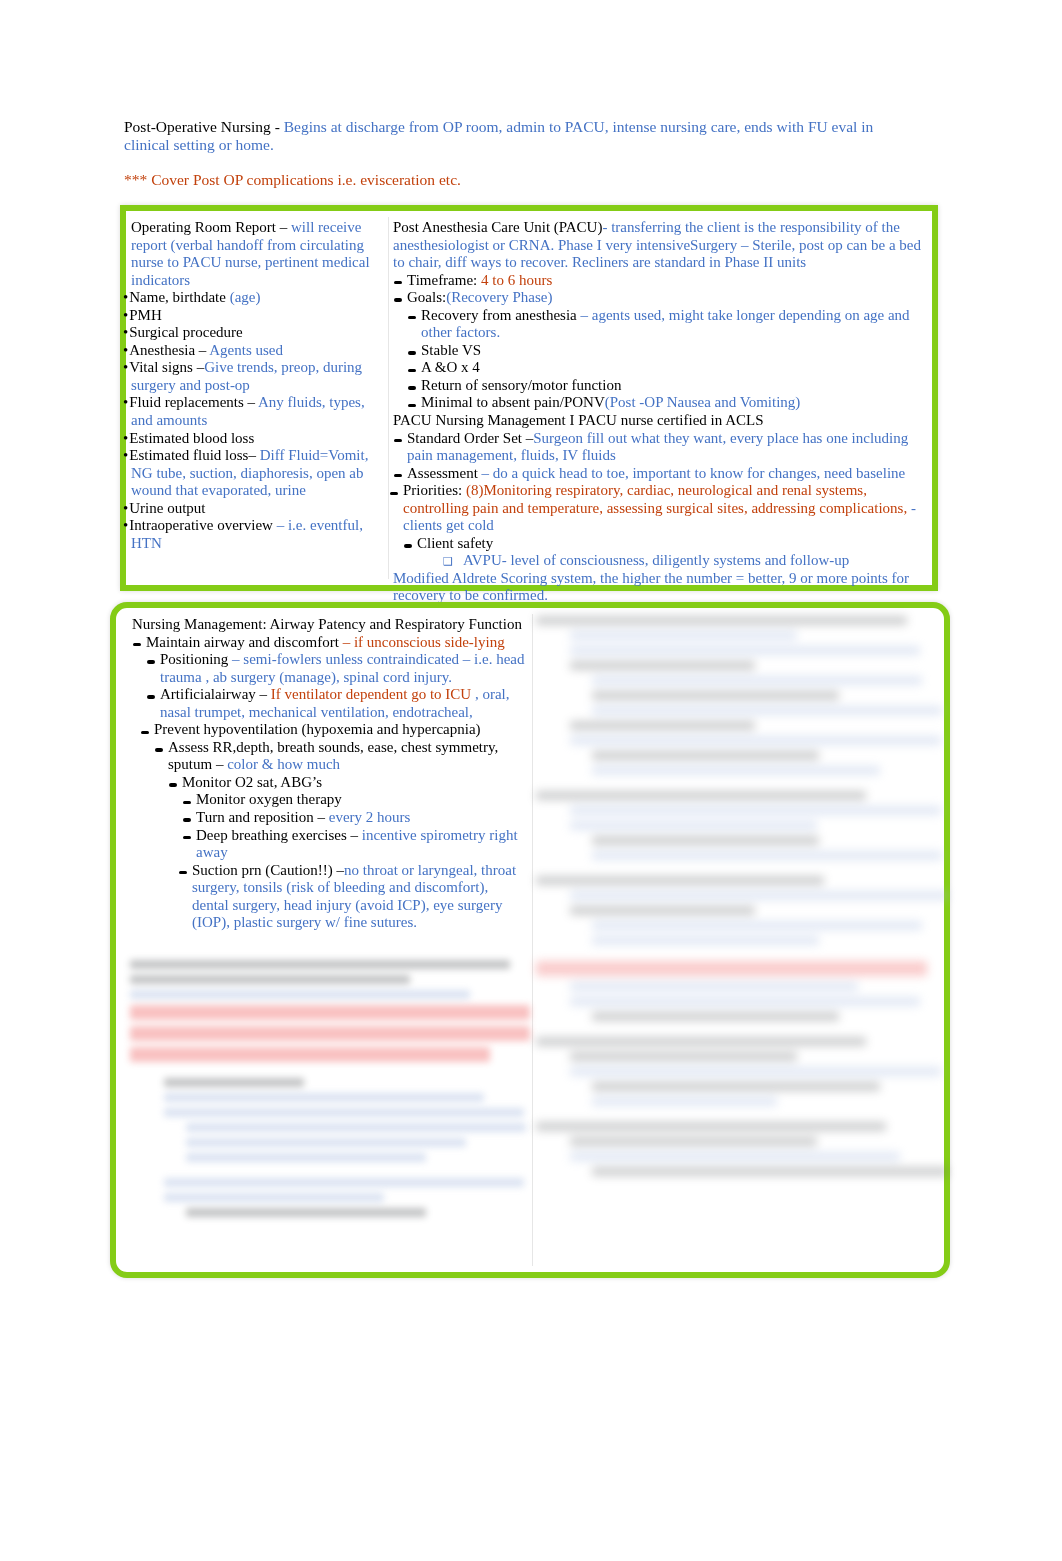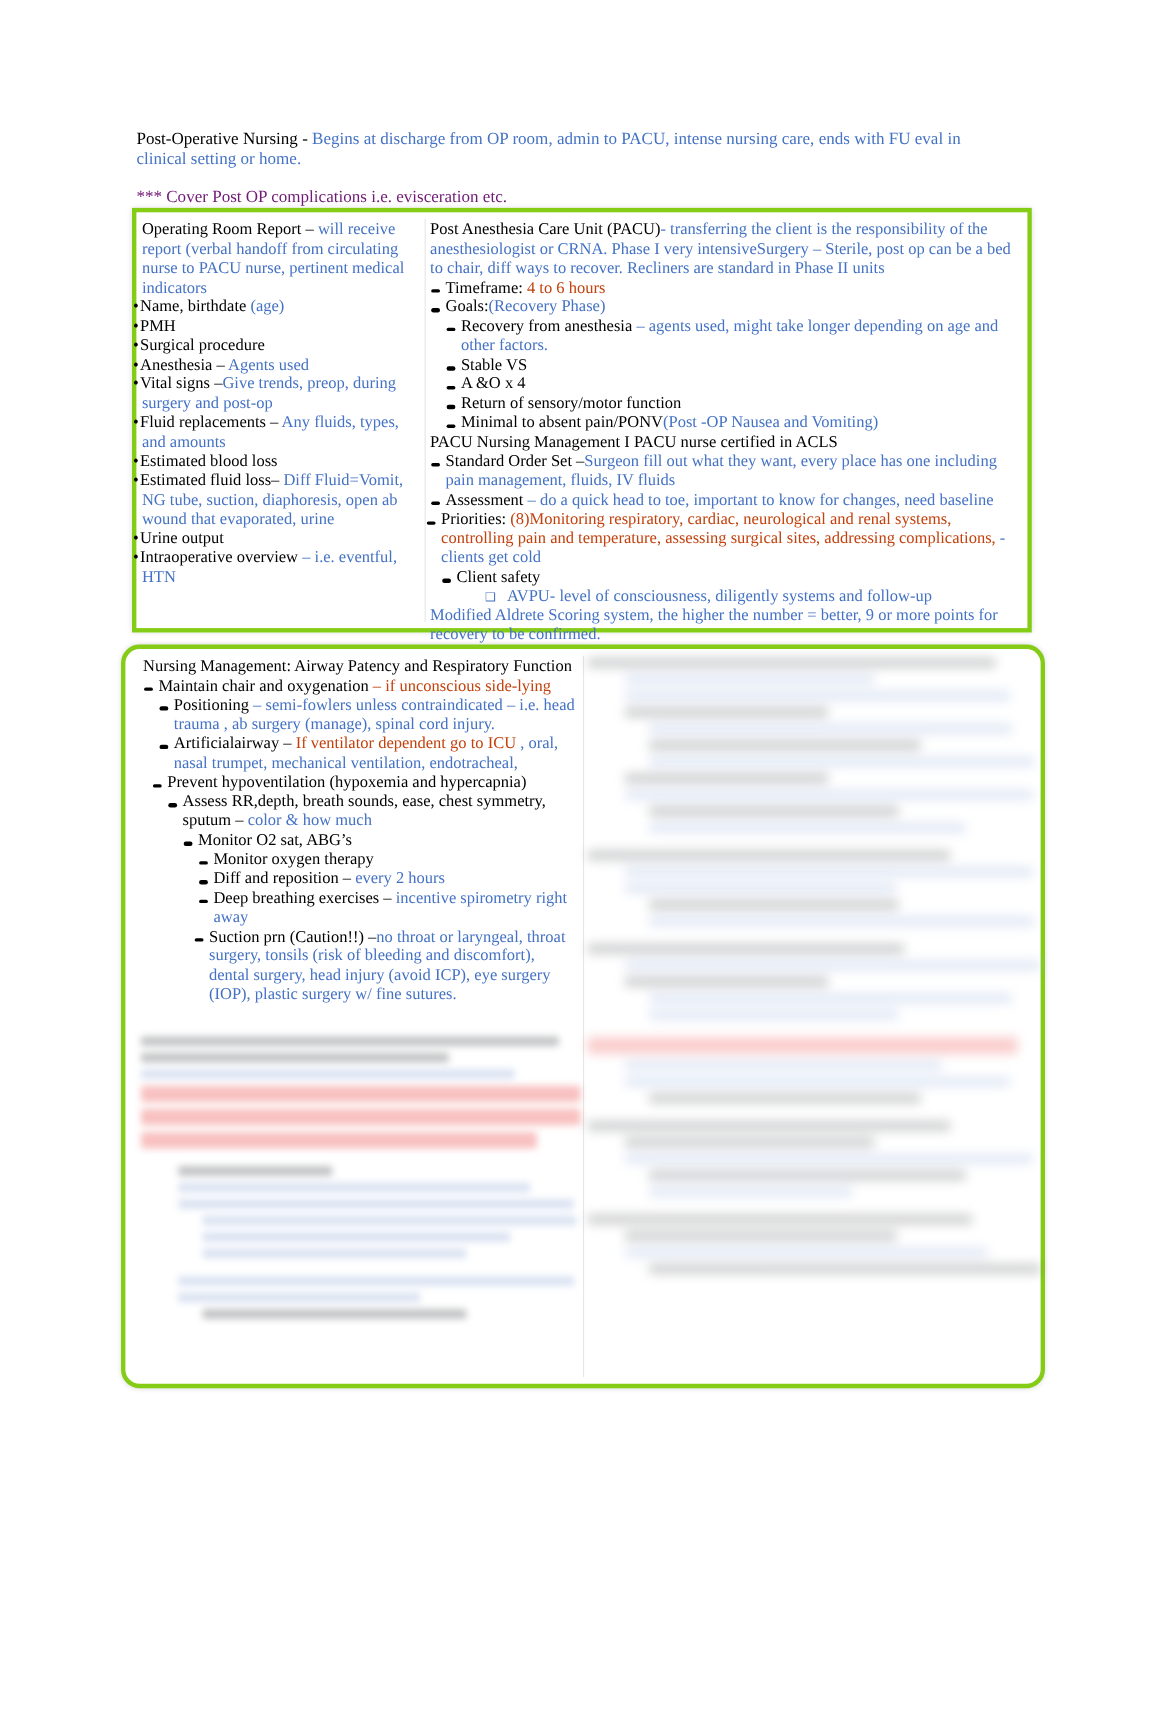--- a/index.html
+++ b/index.html
@@ -29,31 +29,32 @@
     top: 118px;
     width: 795px;
     font-size: 15.5px;
     line-height: 1.18;
   }
   .intro .lead { font-weight: 400; color: #000; }
   .blue { color: #4472c4; }
   .red  { color: #c2410c; }
   .intro .stars {
     margin-top: 16px;
-    color: #701a75;
+    color: #c2410c;
     font-size: 15.5px;
   }
 
   
   .box {
     position: absolute;
     box-sizing: border-box;
     background: #ffffff;
-    border: 4px solid #84cc16;
+    border: 6px solid #84cc16;
     box-shadow: 0 0 5px rgba(0,0,0,0.14);
+    margin-top: 16px;
   }
   #box-top {
     left: 120px;
     top: 189px;
     width: 818px;
     height: 386px;
   }
   #box-bottom {
     left: 110px;
     top: 586px;
@@ -235,36 +236,36 @@
       <div class="blue">Modified Aldrete Scoring system, the higher the number = better, 9 or more points for recovery to be confirmed.</div>
     </div>
   </div>
 
   <div class="box" id="box-bottom">
     <div class="divider" style="left:416px;"></div>
 
     <div class="col-left tb" id="nm-col">
       <div>Nursing Management: Airway Patency and Respiratory Function</div>
       <ul class="lvl ind1">
-        <li><span>Maintain chair and oxygenation </span><span class="red">– if unconscious side-lying</span>
+        <li><span>Maintain airway and discomfort </span><span class="red">– if unconscious side-lying</span>
           <ul class="lvl ind1">
             <li><span>Positioning </span><span class="blue">– semi-fowlers unless contraindicated – i.e. head trauma , ab surgery (manage), spinal cord injury.</span></li>
             <li><span>Artificialairway –</span><span class="red"> If ventilator dependent go to ICU </span><span class="blue">, oral, nasal trumpet, mechanical ventilation, endotracheal,</span></li>
           </ul>
         </li>
       </ul>
       <ul class="lvl" style="margin-left:8px;">
         <li><span>Prevent hypoventilation  (hypoxemia and hypercapnia)</span>
           <ul class="lvl ind1">
             <li><span>Assess RR,depth,  breath  sounds, ease,  chest symmetry,  sputum – </span><span class="blue">color &amp; how much</span>
               <ul class="lvl ind1">
                 <li><span>Monitor O2 sat, ABG’s</span>
                   <ul class="lvl ind1">
                     <li><span>Monitor  oxygen therapy</span></li>
-                    <li><span>Diff and  reposition – </span><span class="blue">every 2 hours</span></li>
+                    <li><span>Turn and  reposition – </span><span class="blue">every 2 hours</span></li>
                     <li><span>Deep  breathing  exercises –</span><span class="blue"> incentive spirometry right away</span></li>
                     <li style="margin-left:-4px;"><span>Suction prn (Caution!!) –</span><span class="blue">no throat or laryngeal, throat surgery, tonsils (risk of bleeding and discomfort), dental surgery, head injury (avoid ICP), eye surgery (IOP), plastic surgery w/ fine sutures.</span></li>
                   </ul>
                 </li>
               </ul>
             </li>
           </ul>
         </li>
       </ul>
     </div>

